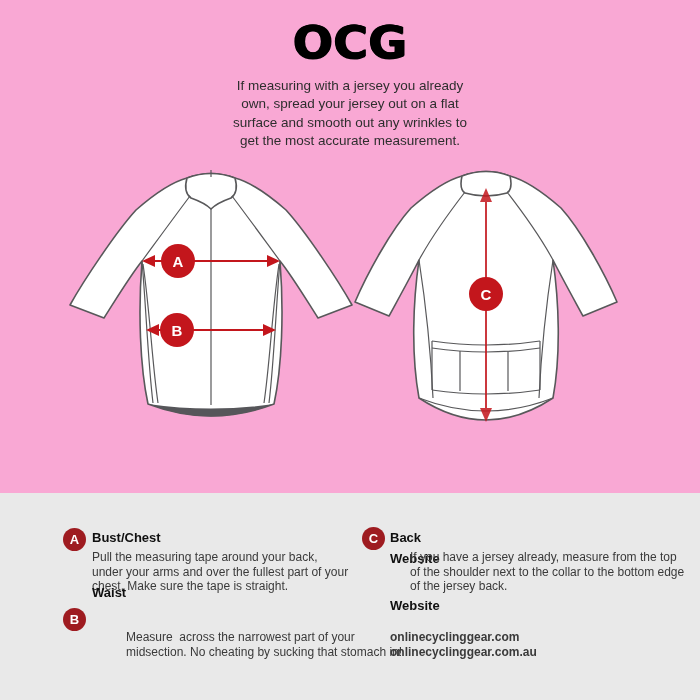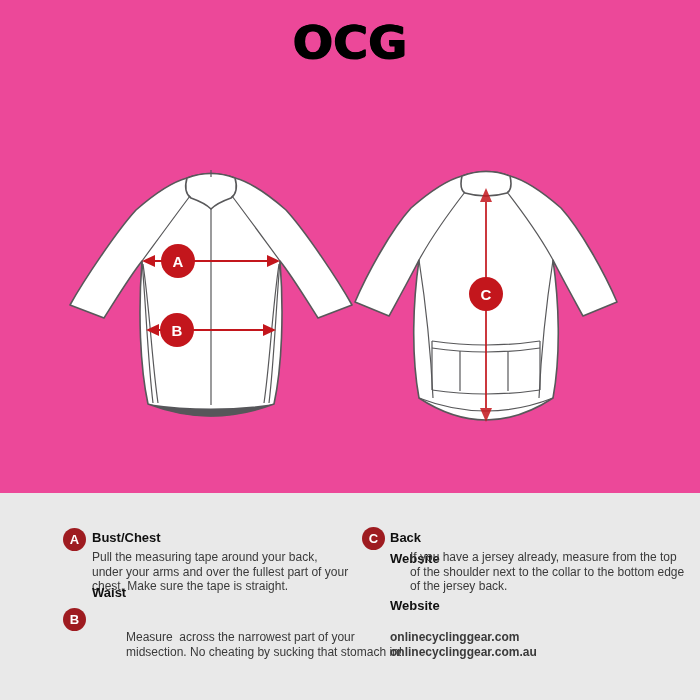--- a/index.html
+++ b/index.html
@@ -1,16 +1,16 @@
 <!DOCTYPE html>
 <html><head>
 <meta charset="utf-8">
 <style>
   html,body{margin:0;padding:0;background:#fff;}
-  .page{position:relative;width:700px;height:700px;background:#ec4899;overflow:hidden;
+  .page{position:relative;width:700px;height:700px;background:#f9a8d4;overflow:hidden;
         font-family:"Liberation Sans",sans-serif;}
 
   
   .logo{position:absolute;left:0;top:20px;width:700px;text-align:center;
         font-family:"DejaVu Sans",sans-serif;font-weight:900;font-size:44px;line-height:46px;
         color:#000;letter-spacing:0px;transform:scaleX(1.08);
         text-shadow:0.7px 0 #000,-0.7px 0 #000,0 0.5px #000;}
   .intro{position:absolute;left:190px;top:77px;width:320px;text-align:center;
          font-size:13.5px;line-height:18.4px;color:#2e2e2e;white-space:pre-line;}
 
@@ -34,20 +34,24 @@
            color:#fff;font-size:13px;font-weight:bold;text-align:center;line-height:23px;}
   .f-title{position:absolute;font-size:13px;font-weight:bold;color:#101010;line-height:21px;}
   .f-desc{position:absolute;font-size:12px;color:#3a3a3a;line-height:14.6px;white-space:pre-wrap;width:300px;}
 </style>
 </head>
 <body>
 
 <div class="page">
 
   <div class="logo">OCG</div>
+  <div class="intro">If measuring with a jersey you already
+own, spread your jersey out on a flat
+surface and smooth out any wrinkles to
+get the most accurate measurement.</div>
 
   <svg class="diagram-svg front-svg" width="300" height="276" viewBox="0 0 300 276">
     <path class="outline" d="M 127,16 C 112,20 92,34 76,48 C 56,70 24,118 10,143 L 44,156 C 58,134 70,114 82,99
          C 78,150 80,205 88,242 Q 151,266 214,242 C 222,205 224,150 220,99
          C 232,114 244,134 258,156 L 292,143 C 278,118 246,70 226,48 C 210,34 190,20 175,16
          Q 151,7 127,16 Z"></path>
     <path class="outline" d="M 127,16 Q 151,7 175,16 Q 179,30 171,36 Q 157,41 151,47 Q 145,41 131,36 Q 123,30 127,16 Z"></path>
     <path class="seam" d="M 151,8 L 151,15"></path>
     <path class="seam" d="M 130,34 C 112,58 96,80 82,99"></path>
     <path class="seam" d="M 172,34 C 190,58 206,80 220,99"></path>

